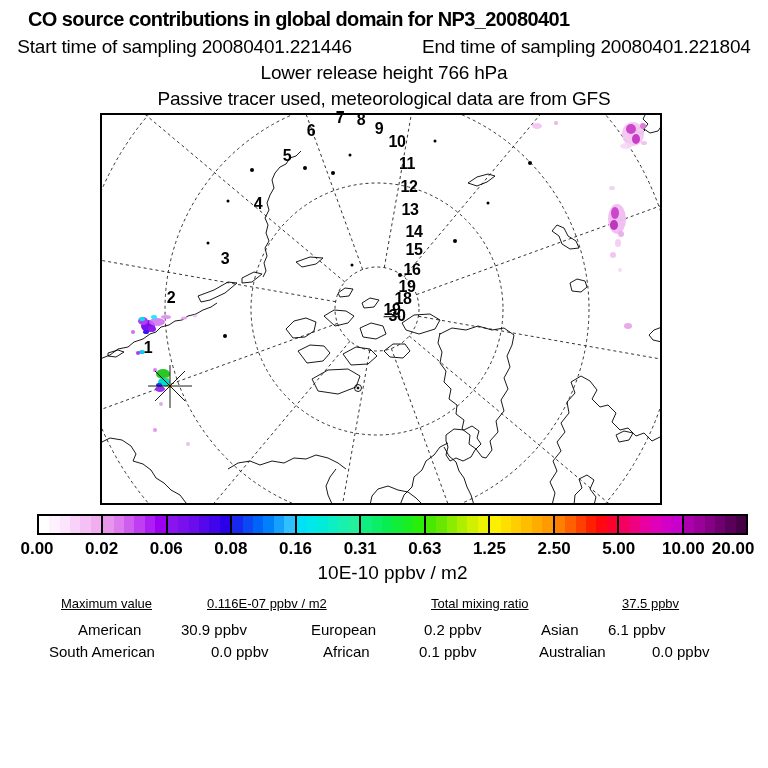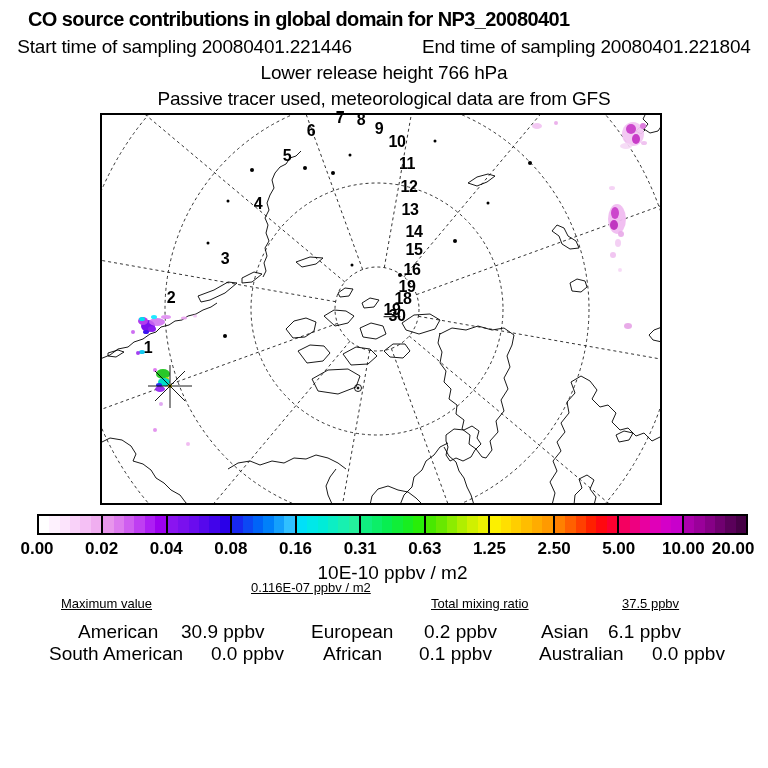--- a/index.html
+++ b/index.html
@@ -16,21 +16,21 @@
   .traj{position:absolute;transform:translate(-50%,-55%);font-weight:bold;font-size:16px;
         line-height:1;letter-spacing:-0.5px;}
   #colorbar{left:37px;top:514px;width:711px;height:21px;border:2px solid #000;
             box-sizing:border-box;display:flex;}
   .cbseg{flex:1 1 0;height:100%;border-right:2px solid #000;}
   .cbseg:last-child{border-right:none;}
   #cbticks{left:37px;top:539px;width:711px;height:20px;}
   .cbtick{position:absolute;top:0;transform:translateX(-50%);font-size:17px;font-weight:bold;}
   #cbunit{left:37px;top:562px;width:711px;text-align:center;font-size:19px;}
   .st1{font-size:13px;text-decoration:underline;}
-  .st2{font-size:19px;}
+  .st2{font-size:15px;}
 </style>
 </head>
 <body>
 
 <div id="title" class="abs">CO  source contributions in global domain for NP3_20080401</div>
 <div id="hline2" class="abs hline">
   <span>Start time of sampling 20080401.221446</span>
   <span>End time of sampling 20080401.221804</span>
 </div>
 <div id="hline3" class="abs hline">
@@ -202,35 +202,35 @@
     <div class="cbseg" style="background: linear-gradient(to right, rgb(16, 238, 128) 0%, rgb(16, 238, 128) 16.67%, rgb(12, 238, 104) 16.67%, rgb(12, 238, 104) 33.33%, rgb(8, 238, 80) 33.33%, rgb(8, 238, 80) 50%, rgb(16, 238, 56) 50%, rgb(16, 238, 56) 66.67%, rgb(24, 238, 32) 66.67%, rgb(24, 238, 32) 83.33%, rgb(40, 238, 8) 83.33%, rgb(40, 238, 8) 100%);"></div>
     <div class="cbseg" style="background: linear-gradient(to right, rgb(72, 232, 0) 0%, rgb(72, 232, 0) 16.67%, rgb(104, 232, 0) 16.67%, rgb(104, 232, 0) 33.33%, rgb(140, 236, 0) 33.33%, rgb(140, 236, 0) 50%, rgb(176, 238, 0) 50%, rgb(176, 238, 0) 66.67%, rgb(208, 240, 0) 66.67%, rgb(208, 240, 0) 83.33%, rgb(236, 242, 0) 83.33%, rgb(236, 242, 0) 100%);"></div>
     <div class="cbseg" style="background: linear-gradient(to right, rgb(252, 240, 0) 0%, rgb(252, 240, 0) 16.67%, rgb(255, 223, 0) 16.67%, rgb(255, 223, 0) 33.33%, rgb(255, 206, 0) 33.33%, rgb(255, 206, 0) 50%, rgb(255, 189, 0) 50%, rgb(255, 189, 0) 66.67%, rgb(255, 172, 0) 66.67%, rgb(255, 172, 0) 83.33%, rgb(255, 154, 0) 83.33%, rgb(255, 154, 0) 100%);"></div>
     <div class="cbseg" style="background: linear-gradient(to right, rgb(255, 128, 0) 0%, rgb(255, 128, 0) 16.67%, rgb(255, 96, 0) 16.67%, rgb(255, 96, 0) 33.33%, rgb(255, 64, 0) 33.33%, rgb(255, 64, 0) 50%, rgb(255, 32, 0) 50%, rgb(255, 32, 0) 66.67%, rgb(255, 8, 16) 66.67%, rgb(255, 8, 16) 83.33%, rgb(252, 0, 48) 83.33%, rgb(252, 0, 48) 100%);"></div>
     <div class="cbseg" style="background: linear-gradient(to right, rgb(244, 0, 96) 0%, rgb(244, 0, 96) 16.67%, rgb(238, 0, 128) 16.67%, rgb(238, 0, 128) 33.33%, rgb(232, 0, 160) 33.33%, rgb(232, 0, 160) 50%, rgb(224, 0, 184) 50%, rgb(224, 0, 184) 66.67%, rgb(212, 0, 200) 66.67%, rgb(212, 0, 200) 83.33%, rgb(200, 0, 204) 83.33%, rgb(200, 0, 204) 100%);"></div>
     <div class="cbseg" style="background: linear-gradient(to right, rgb(172, 0, 172) 0%, rgb(172, 0, 172) 16.67%, rgb(154, 0, 154) 16.67%, rgb(154, 0, 154) 33.33%, rgb(134, 0, 134) 33.33%, rgb(134, 0, 134) 50%, rgb(112, 0, 112) 50%, rgb(112, 0, 112) 66.67%, rgb(90, 0, 90) 66.67%, rgb(90, 0, 90) 83.33%, rgb(70, 0, 70) 83.33%, rgb(70, 0, 70) 100%);"></div>
   </div>
 <div id="cbticks" class="abs">
     <span class="cbtick" style="left: 0px;">0.00</span>
     <span class="cbtick" style="left: 64.6364px;">0.02</span>
-    <span class="cbtick" style="left: 129.273px;">0.04</span>
+    <span class="cbtick" style="left: 129.273px;">0.06</span>
     <span class="cbtick" style="left: 193.909px;">0.08</span>
     <span class="cbtick" style="left: 258.545px;">0.16</span>
     <span class="cbtick" style="left: 323.182px;">0.31</span>
     <span class="cbtick" style="left: 387.818px;">0.63</span>
     <span class="cbtick" style="left: 452.455px;">1.25</span>
     <span class="cbtick" style="left: 517.091px;">2.50</span>
     <span class="cbtick" style="left: 581.727px;">5.00</span>
     <span class="cbtick" style="left: 646.364px;">10.00</span>
     <span class="cbtick" style="left: 711px; transform: translateX(-85%);">20.00</span>
   </div>
 <div id="cbunit" class="abs">10E-10 ppbv / m2</div>
 
 <div class="abs st1" style="left:61px;top:596px;">Maximum value</div>
-<div class="abs st1" style="left:207px;top:580px;margin-left:44px;">0.116E-07 ppbv / m2</div>
+<div class="abs st1" style="left:207px;top:596px;">0.116E-07 ppbv / m2</div>
 <div class="abs st1" style="left:431px;top:596px;">Total mixing ratio</div>
 <div class="abs st1" style="left:622px;top:596px;">37.5 ppbv</div>
 
 <div class="abs st2" style="left:78px;top:621px;">American</div>
 <div class="abs st2" style="left:181px;top:621px;">30.9 ppbv</div>
 <div class="abs st2" style="left:311px;top:621px;">European</div>
 <div class="abs st2" style="left:424px;top:621px;">0.2 ppbv</div>
 <div class="abs st2" style="left:541px;top:621px;">Asian</div>
 <div class="abs st2" style="left:608px;top:621px;">6.1 ppbv</div>
 

